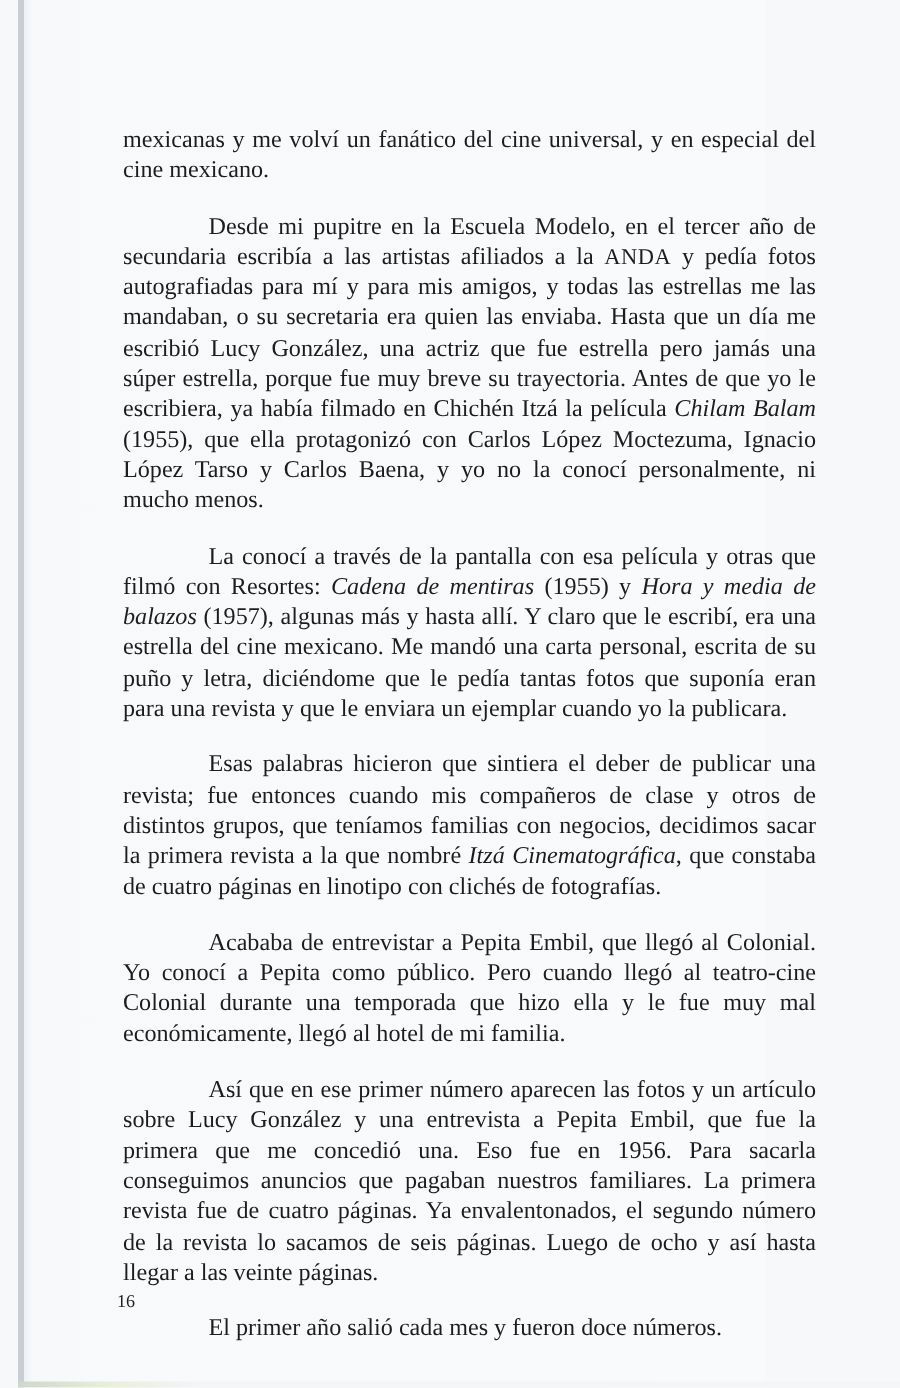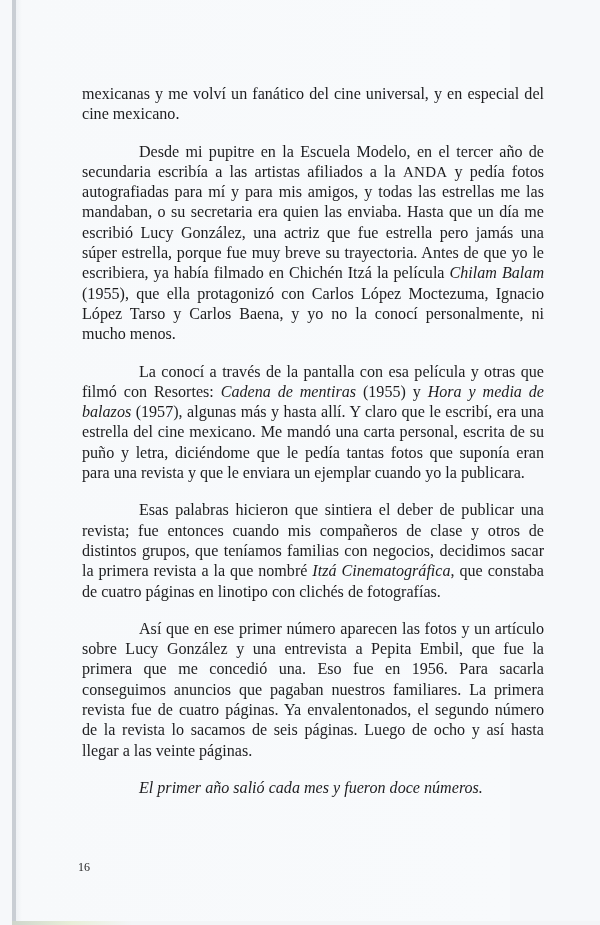--- a/index.html
+++ b/index.html
@@ -19,21 +19,21 @@
     position: absolute; left: 0; top: 0; width: 4px; height: 925px;
     background: #c9ced4;
   }
   .text-block {
     position: absolute; left: 70px; top: 84px; width: 462px;
     font-size: 16.1px; line-height: 20.3px;
     text-align: justify;
   }
   .para { margin: 0 0 17px 0; text-indent: 0; }
   .para.indent { text-indent: 57px; }
-  .para.last { margin-top: 0; font-style: italic; }
+  .para.last { margin-top: 0; }
   .smallcaps { font-variant: small-caps; font-size: 15px; letter-spacing: 0.3px; }
   .page-number {
     position: absolute; left: 66px; top: 860px;
     font-size: 12px; color: #1f1f1f;
   }
   .bottom-edge {
     position: absolute; left: 0; bottom: 0; width: 600px; height: 4px;
     background: linear-gradient(to right, #cfd6cc 0px, #e8efd9 60px, #f3f5f7 120px, #f3f5f7 100%);
   }
   em { font-style: italic; font-family: Liberation Serif, serif; }
@@ -42,19 +42,20 @@
 <body>
 
 <div class="page">
   <div class="left-edge"></div>
 
   <div class="text-block">
     <p class="para"><span>mexicanas y me volví un fanático del cine universal, y en especial del cine mexicano.</span></p>
     <p class="para indent"><span>Desde mi pupitre en la Escuela Modelo, en el tercer año de secundaria escribía a las artistas afiliados a la </span><span class="smallcaps">ANDA</span><span> y pedía fotos autografiadas para mí y para mis amigos, y todas las estrellas me las mandaban, o su secretaria era quien las enviaba. Hasta que un día me escribió Lucy González, una actriz que fue estrella pero jamás una súper estrella, porque fue muy breve su trayectoria. Antes de que yo le escribiera, ya había filmado en Chichén Itzá la película </span><em>Chilam Balam</em><span> (1955), que ella protagonizó con Carlos López Moctezuma, Ignacio López Tarso y Carlos Baena, y yo no la conocí personalmente, ni mucho menos.</span></p>
     <p class="para indent"><span>La conocí a través de la pantalla con esa película y otras que filmó con Resortes: </span><em>Cadena de mentiras</em><span> (1955) y </span><em>Hora y media de balazos</em><span> (1957), algunas más y hasta allí. Y claro que le escribí, era una estrella del cine mexicano. Me mandó una carta personal, escrita de su puño y letra, diciéndome que le pedía tantas fotos que suponía eran para una revista y que le enviara un ejemplar cuando yo la publicara.</span></p>
     <p class="para indent"><span>Esas palabras hicieron que sintiera el deber de publicar una revista; fue entonces cuando mis compañeros de clase y otros de distintos grupos, que teníamos familias con negocios, decidimos sacar la primera revista a la que nombré </span><em>Itzá Cinematográfica</em><span>, que constaba de cuatro páginas en linotipo con clichés de fotografías.</span></p>
+    <p class="para indent"><span>Acababa de entrevistar a Pepita Embil, que llegó al Colonial. Yo conocí a Pepita como público. Pero cuando llegó al teatro-cine Colonial durante una temporada que hizo ella y le fue muy mal económicamente, llegó al hotel de mi familia.</span></p>
     <p class="para indent"><span>Así que en ese primer número aparecen las fotos y un artículo sobre Lucy González y una entrevista a Pepita Embil, que fue la primera que me concedió una. Eso fue en 1956. Para sacarla conseguimos anuncios que pagaban nuestros familiares. La primera revista fue de cuatro páginas. Ya envalentonados, el segundo número de la revista lo sacamos de seis páginas. Luego de ocho y así hasta llegar a las veinte páginas.</span></p>
     <p class="para indent last"><span>El primer año salió cada mes y fueron doce números.</span></p>
   </div>
 
   <div class="page-number">16</div>
   <div class="bottom-edge"></div>
 </div>
 
 </body></html>

